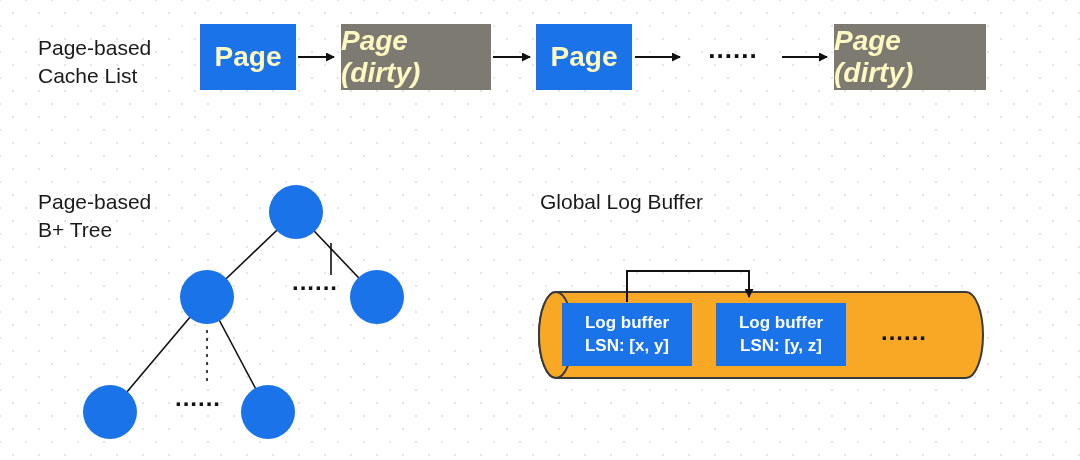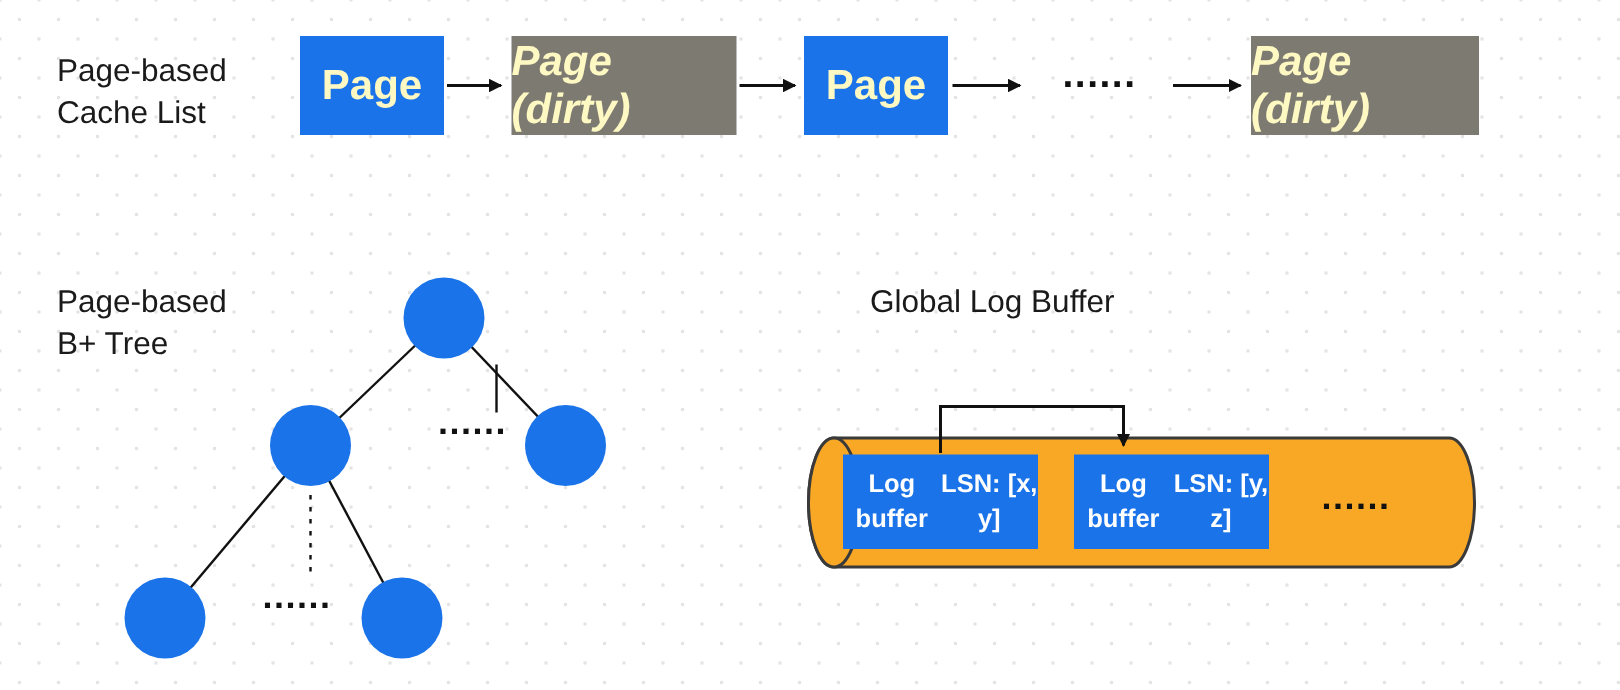--- a/index.html
+++ b/index.html
@@ -22,21 +22,21 @@
     position:absolute;z-index:2;display:flex;align-items:center;justify-content:center;
     color:#fef9c3;font-weight:bold;font-size:28px;
   }
   .blue{background:var(--blue);}
   .gray{background:var(--gray);font-style:italic;}
   .dots{
     position:absolute;z-index:2;color:#111111;font-weight:bold;font-size:26px;
     letter-spacing:1px;text-align:center;
   }
   .logbox{
-    position:absolute;z-index:2;display:flex;flex-direction:row;align-items:center;
+    position:absolute;z-index:2;display:flex;flex-direction:column;align-items:center;
     justify-content:center;background:var(--blue);color:#ffffff;font-weight:bold;
     font-size:17px;line-height:1.3;text-align:center;
   }
   .edge-strip{position:absolute;right:0;top:0;width:9px;height:460px;background:var(--strip);z-index:3;}
   
   .edge{stroke:#111111;stroke-width:1.6;fill:none;}
   .edge-dashed{stroke:#111111;stroke-width:1.6;fill:none;stroke-dasharray:3 5;}
   .arrow{stroke:#111111;stroke-width:2;fill:none;}
   .tree-node{fill:var(--blue);}
   .cylinder{fill:var(--orange);stroke:#3a3a3a;stroke-width:2;}
@@ -74,21 +74,21 @@
     <path class="cylinder" d="M 556 292 L 966 292 A 17 43 0 0 1 966 378 L 556 378 A 17 43 0 0 1 556 292 Z"></path>
     <ellipse class="cylinder" cx="556" cy="335" rx="17" ry="43"></ellipse>
 
     <polyline class="arrow" points="627,302 627,271 749,271 749,297" marker-end="url(#ah)"></polyline>
   </svg>
 
   <div class="section-label" style="left:38px;top:34px;">Page-based
 Cache List</div>
   <div class="section-label" style="left:38px;top:188px;">Page-based
 B+ Tree</div>
-  <div class="section-label" style="left:540px;top:188px;margin-left:40px;">Global Log Buffer</div>
+  <div class="section-label" style="left:540px;top:188px;">Global Log Buffer</div>
 
   <div class="node-box blue" style="left:200px;top:24px;width:96px;height:66px;">Page</div>
   <div class="node-box gray" style="left:341px;top:24px;width:150px;height:66px;">Page (dirty)</div>
   <div class="node-box blue" style="left:536px;top:24px;width:96px;height:66px;">Page</div>
   <div class="dots" style="left:688px;top:34px;width:90px;">......</div>
   <div class="node-box gray" style="left:834px;top:24px;width:152px;height:66px;">Page (dirty)</div>
 
   <div class="dots" style="left:284px;top:268px;width:62px;font-size:24px;">......</div>
   <div class="dots" style="left:160px;top:384px;width:76px;font-size:24px;">......</div>
 

